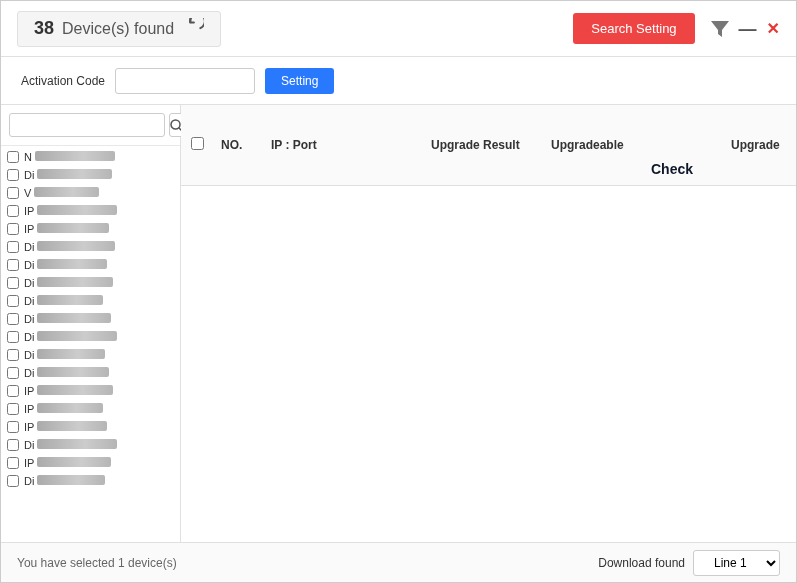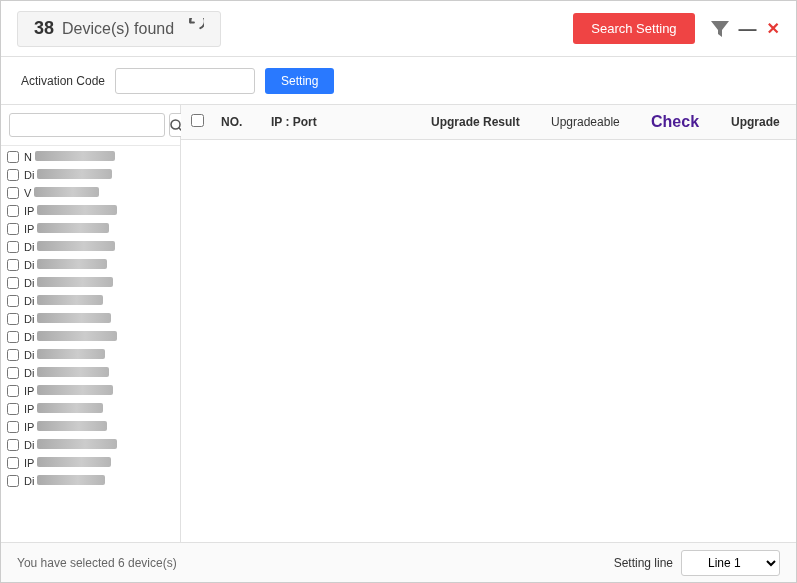--- a/index.html
+++ b/index.html
@@ -238,30 +238,31 @@
     .col-upgrade-result {
       width: 120px;
       font-size: 12px;
       font-weight: bold;
       color: #333;
       flex-shrink: 0;
     }
     .col-upgradeable {
       width: 100px;
       font-size: 12px;
-      font-weight: normal;
+      font-weight: bold;
       color: #333;
       flex-shrink: 0;
     }
     .col-check {
       width: 80px;
-      font-size: 16px;
-      font-weight: bold;
-      color: #4c1d95;
-      flex-shrink: 0;
+      font-size: 14px;
+      font-weight: bold;
+      color: #0f172a;
+      flex-shrink: 0;
+      margin-top: 48px;
     }
     .col-upgrade {
       width: 80px;
       font-size: 12px;
       font-weight: bold;
       color: #333;
       flex-shrink: 0;
     }
     .table-body {
       flex: 1;
@@ -285,21 +286,21 @@
       flex: 1;
     }
     .download-line-label {
       font-size: 12px;
       color: #333;
       margin-right: 8px;
     }
     .download-line-select {
       border: 1px solid #cccccc;
       border-radius: 3px;
-      padding: 3px 22px;
+      padding: 3px 16px;
       font-size: 12px;
       background: white;
       cursor: pointer;
       height: 26px;
     }
 
     
     ::-webkit-scrollbar { width: 6px; }
     ::-webkit-scrollbar-track { background: #f1f1f1; }
     ::-webkit-scrollbar-thumb { background: #c1c1c1; border-radius: 3px; }
@@ -446,19 +447,19 @@
         <div class="col-upgrade" id="col-upgrade-header">Upgrade</div>
       </div>
 
       <div class="table-body">
       </div>
     </div>
 
   </div>
 
   <div class="bottom-bar">
-    <span class="selected-status">You have selected 6  device(s)</span>
-    <span class="download-line-label">Setting line</span>
+    <span class="selected-status">You have selected 1  device(s)</span>
+    <span class="download-line-label">Download found</span>
     <select class="download-line-select" id="download-line-select">
     <option value="Line 1">Line 1</option><option value="Line 2">Line 2</option><option value="Line 3">Line 3</option></select>
   </div>
 
 </div>
 
 </body></html>

